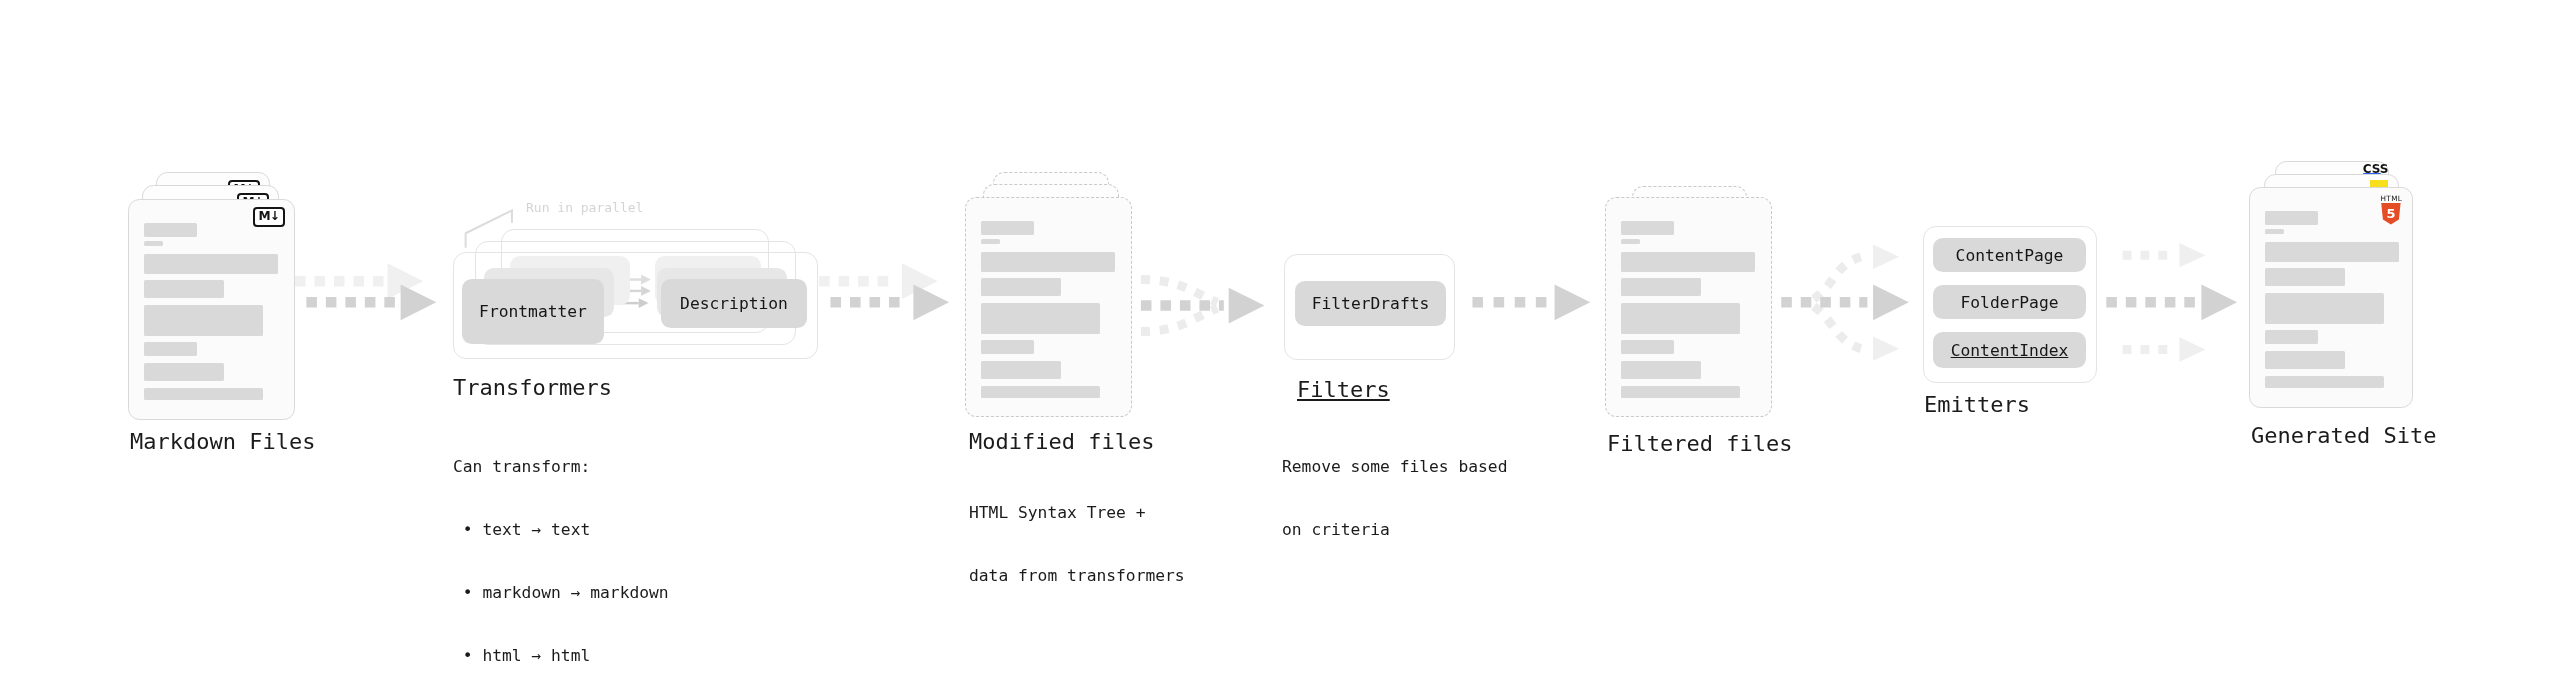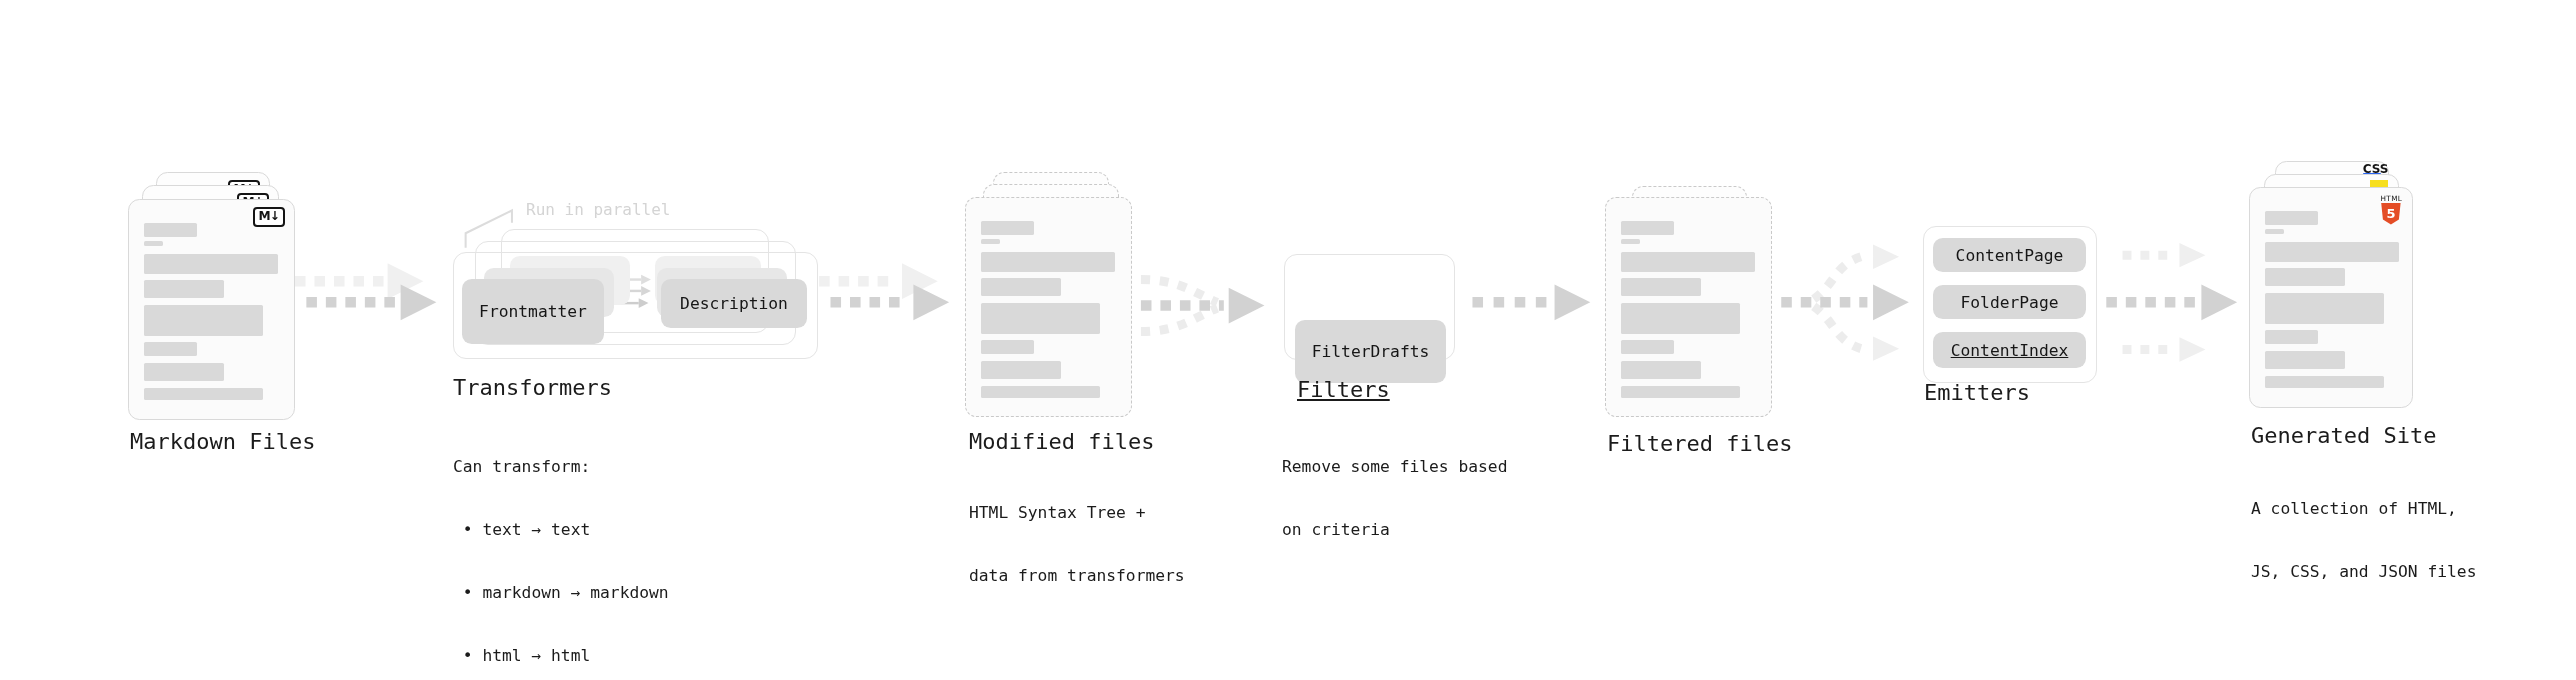--- a/index.html
+++ b/index.html
@@ -31,21 +31,21 @@
   .pill{
     position:absolute;background:#d9d9d9;border-radius:9.8px;box-sizing:border-box;
     display:flex;align-items:center;justify-content:center;font-size:16.3px;color:#161616;white-space:pre;
   }
   .pill.g1{background:#e7e7e7;}
   .pill.g2{background:#f0f0f0;}
 
   
   .section-label{position:absolute;font-size:22px;color:#1b1b1b;white-space:pre;}
   .desc{position:absolute;font-size:16.3px;line-height:21px;color:#1b1b1b;white-space:pre;}
-  .note{position:absolute;font-size:16px;color:#d4d4d4;white-space:pre;}
+  .note{position:absolute;font-size:13px;color:#d4d4d4;white-space:pre;}
 
   
   .css-ic{position:absolute;top:4.1px;right:7.3px;width:18px;text-align:center;
     font-family:"DejaVu Sans","Liberation Sans",sans-serif;font-size:12px;font-weight:bold;color:#141414;line-height:6.5px;}
   .css-ic .ul{height:2.4px;background:#2965f1;margin-top:0.8px;border-radius:0.8px;}
   .js-ic{position:absolute;top:4.9px;right:9.8px;width:18px;height:10.6px;background:#f7df1e;}
   .html5{position:absolute;top:6.5px;right:10.6px;width:21px;text-align:center;
     font-family:"DejaVu Sans","Liberation Sans",sans-serif;}
   .html5 .word{font-size:7.3px;font-weight:normal;letter-spacing:0.4px;color:#141414;line-height:7.3px;}
   .html5 .shield{width:19.5px;height:22px;margin:0.8px auto 0;background:#e44d26;
@@ -174,21 +174,21 @@
           <div class="bar" style="width: 119px; height: 12.2px; margin-top: 6.5px;"></div>
         </div>
       </div>
     <div class="section-label" style="left:969px;top:429px;">Modified files</div>
     <div class="desc" style="left:969px;top:460px;">
       <div>HTML Syntax Tree +</div>
       <div>data from transformers</div>
     </div>
 
     <div class="wbox" style="left:1284px;top:254px;width:171px;height:106px;"></div>
-    <div class="pill" style="left:1295px;top:281px;width:151px;height:63px;margin-top:39px;">FilterDrafts</div>
+    <div class="pill" style="left:1295px;top:281px;width:151px;height:45px;">FilterDrafts</div>
     <div class="section-label" style="left:1297px;top:377px;text-decoration:underline;">Filters</div>
     <div class="desc" style="left:1282px;top:414px;">
       <div>Remove some files based</div>
       <div>on criteria</div>
     </div>
 
     <div class="filecard dashed ghost" style="left:1632px;top:186px;width:115px;height:211px;"></div>
     <div class="filecard dashed" style="left:1605px;top:197px;width:167px;height:220px;">
         <div class="bars">
           <div class="bar" style="width: 53px; height: 14px; margin-top: 0px;"></div>
@@ -200,21 +200,21 @@
           <div class="bar" style="width: 80px; height: 18px; margin-top: 7.3px;"></div>
           <div class="bar" style="width: 119px; height: 12.2px; margin-top: 6.5px;"></div>
         </div>
       </div>
     <div class="section-label" style="left:1607px;top:431px;">Filtered files</div>
 
     <div class="wbox" style="left:1923px;top:226px;width:174px;height:157px;"></div>
     <div class="pill" style="left:1933px;top:238px;width:153px;height:34px;">ContentPage</div>
     <div class="pill" style="left:1933px;top:285px;width:153px;height:34px;">FolderPage</div>
     <div class="pill" style="left:1933px;top:332px;width:153px;height:36px;text-decoration:underline;">ContentIndex</div>
-    <div class="section-label" style="left:1924px;top:380px;">Emitters</div>
+    <div class="section-label" style="left:1924px;top:392px;">Emitters</div>
 
     <div class="filecard ghost" style="left:2275px;top:161px;width:114px;height:221px;">
       <div class="css-ic">
         <div>CSS</div>
         <div class="ul"></div>
       </div>
     </div>
     <div class="filecard ghost" style="left:2264px;top:174px;width:135px;height:221px;">
       <div class="js-ic"></div>
     </div>
@@ -230,20 +230,16 @@
           <div class="bar" style="width: 18.7px; height: 4.9px; margin-top: 4.1px;"></div>
           <div class="bar" style="width: 134px; height: 19.5px; margin-top: 8.1px;"></div>
           <div class="bar" style="width: 80px; height: 18px; margin-top: 6.5px;"></div>
           <div class="bar" style="width: 119px; height: 31px; margin-top: 6.5px;"></div>
           <div class="bar" style="width: 53px; height: 14px; margin-top: 6.5px;"></div>
           <div class="bar" style="width: 80px; height: 18px; margin-top: 7.3px;"></div>
           <div class="bar" style="width: 119px; height: 12.2px; margin-top: 6.5px;"></div>
         </div>
       </div>
     <div class="section-label" style="left:2251px;top:423px;">Generated Site</div>
-    <div class="desc" style="left:2251px;top:456px;">
-      <div>A collection of HTML,</div>
-      <div>JS, CSS, and JSON files</div>
-    </div>
 
   </div>
 </div>
 
 
 </body></html>

